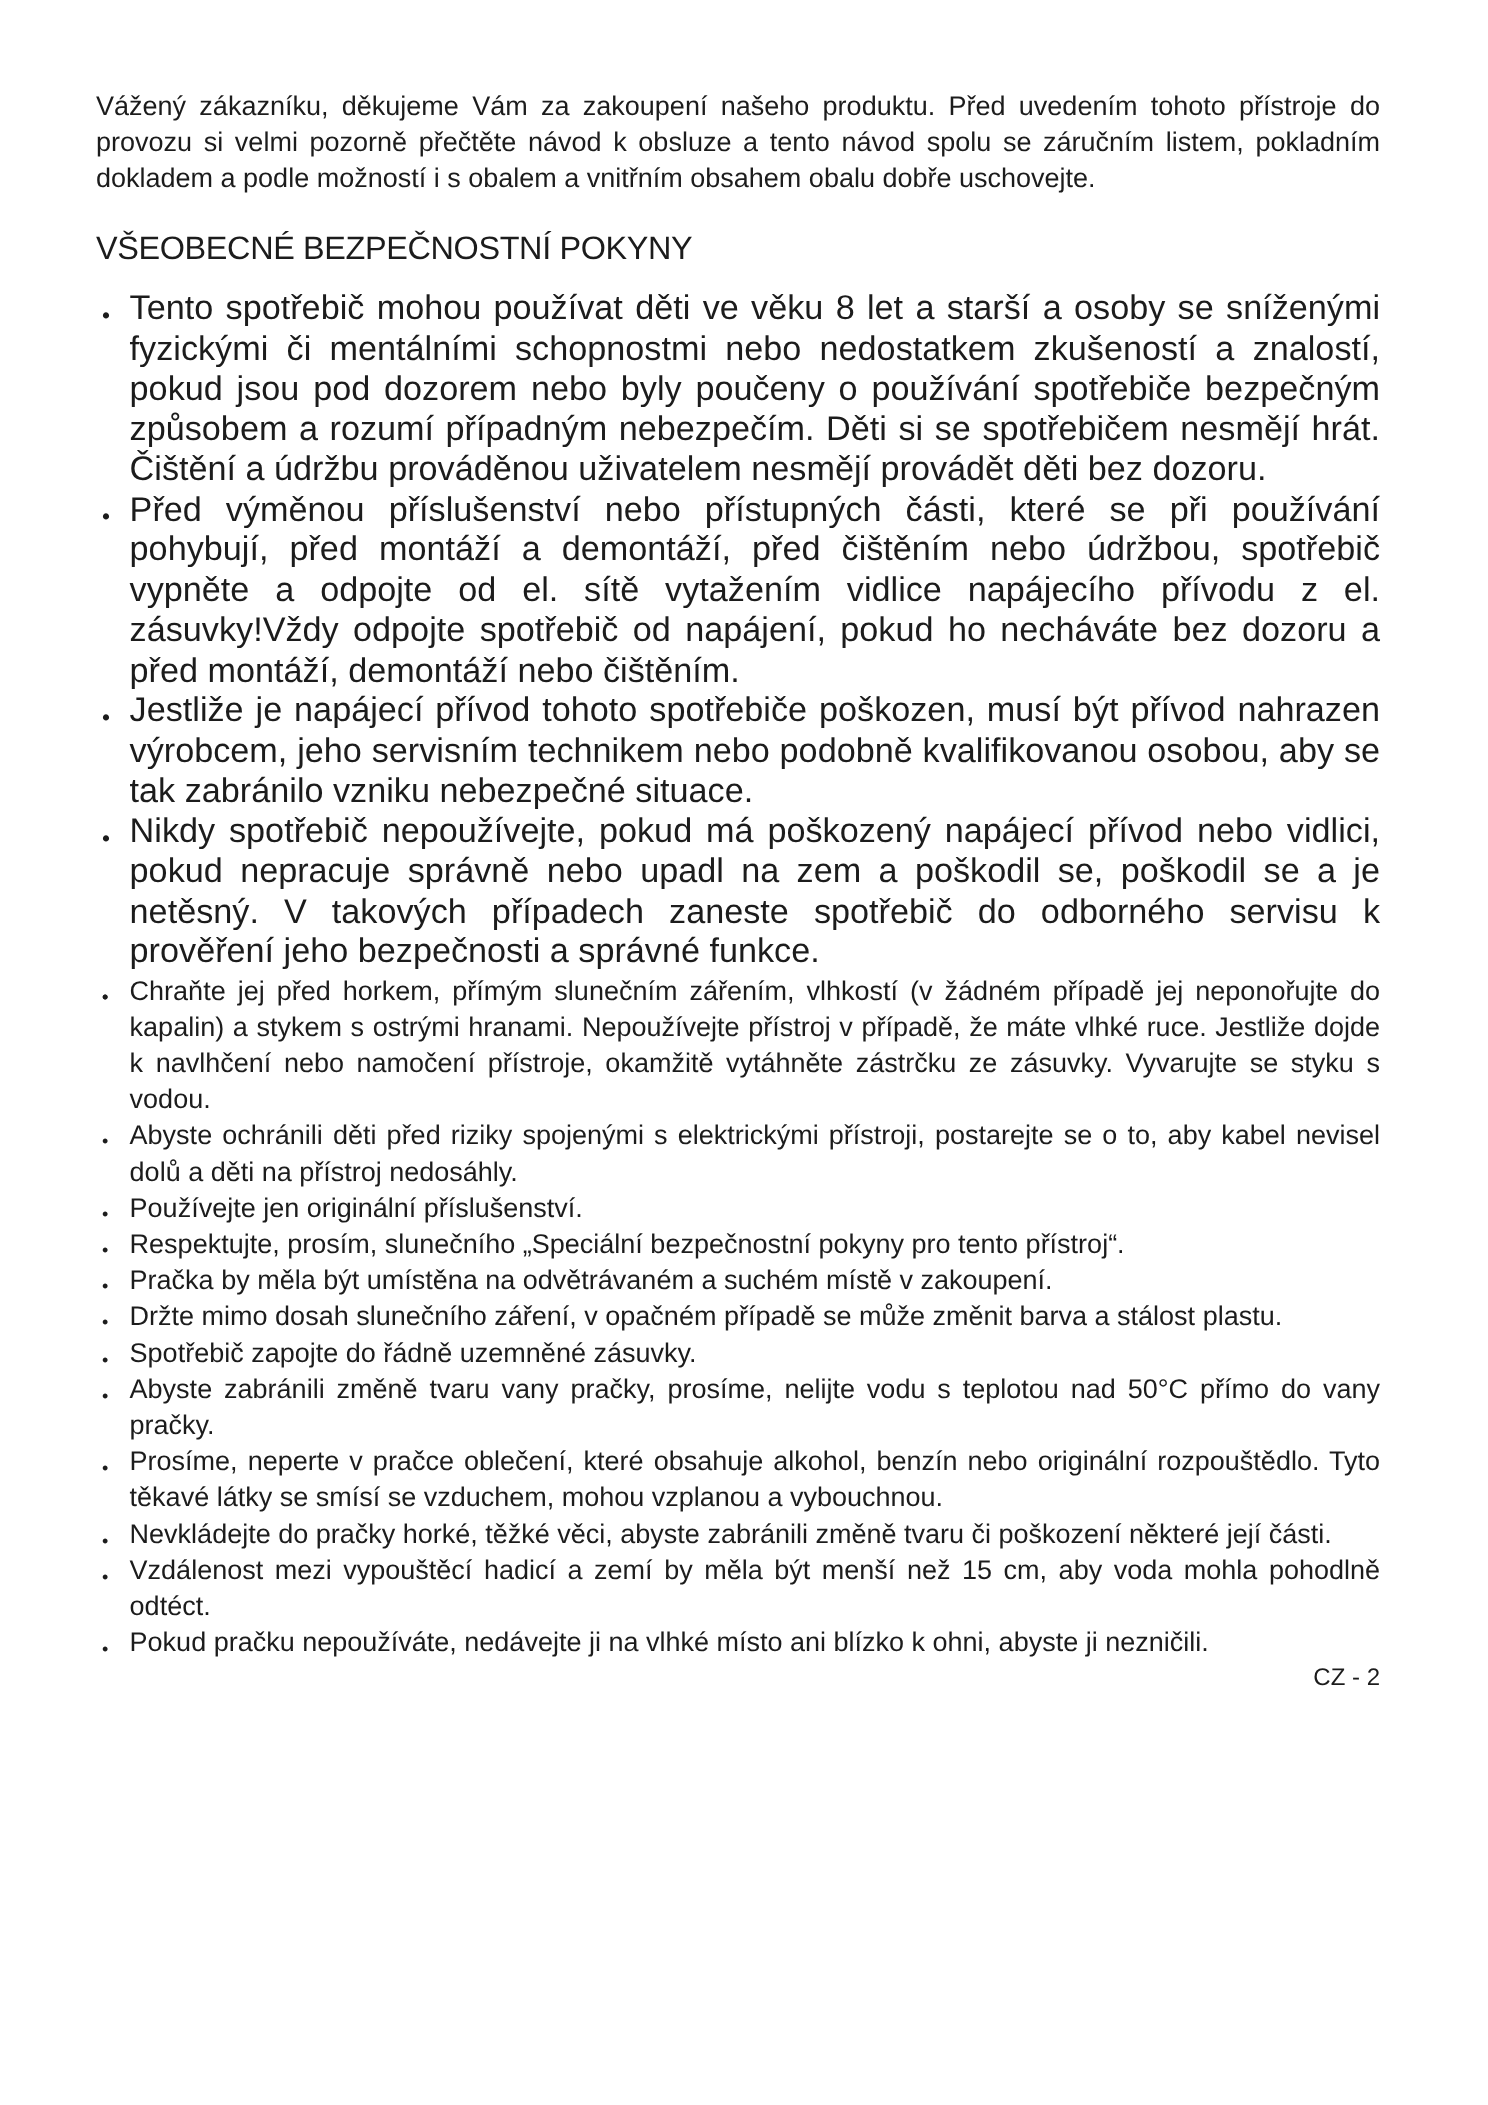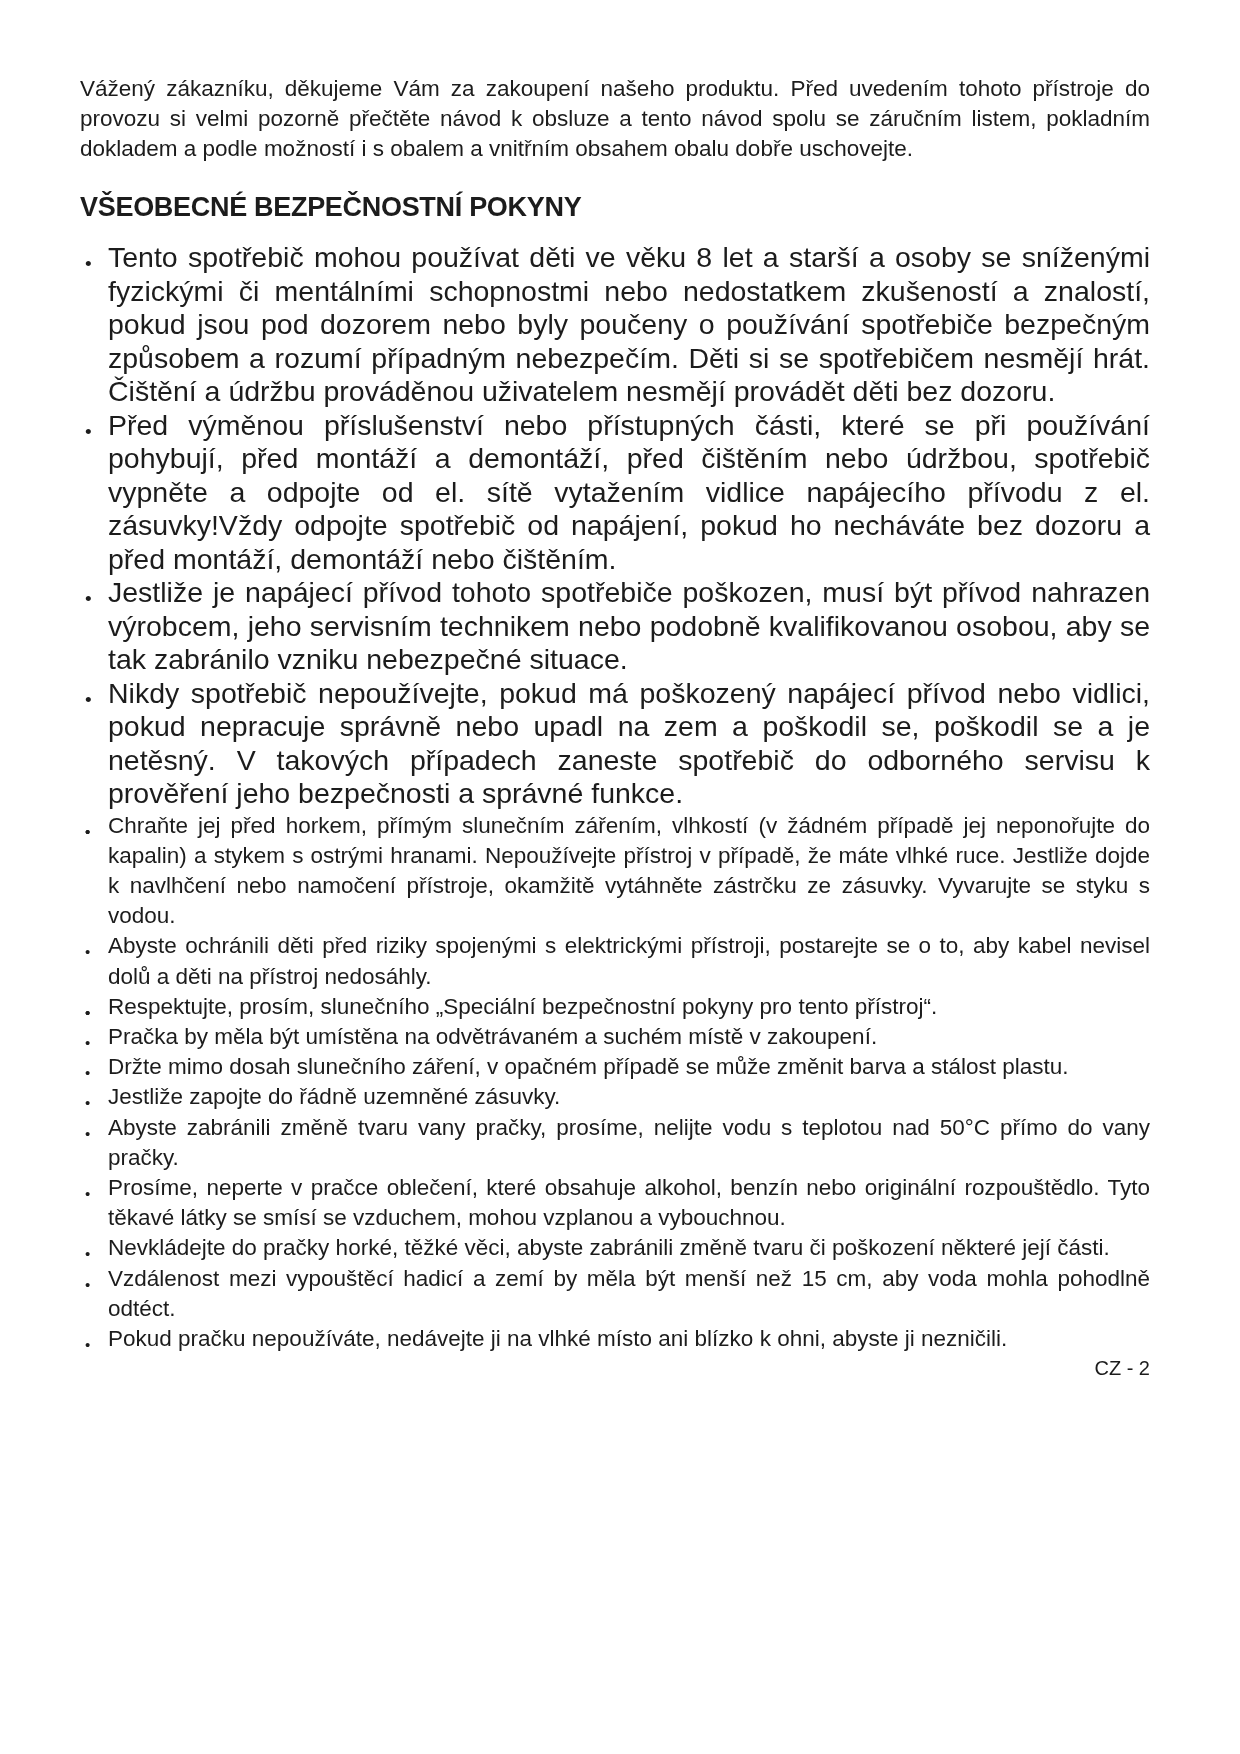--- a/index.html
+++ b/index.html
@@ -23,21 +23,21 @@
   }
   .intro {
     margin: 0;
     font-size: 22.5px;
     line-height: 30px;
     text-align: justify;
   }
   .section-heading {
     font-size: 27px;
     line-height: 30px;
-    font-weight: bold;
+    font-weight: normal;
     letter-spacing: -0.3px;
     margin: 28px 0 19px 0;
   }
   .section + .section .section-heading {
     margin-top: 44px;
   }
   .list {
     margin: 0;
     padding: 0;
   }
@@ -84,30 +84,30 @@
   <section class="section">
     <h1 class="section-heading">VŠEOBECNÉ BEZPEČNOSTNÍ POKYNY</h1>
     <div class="list">
         <div class="li large"><span class="dot">•</span><span>Tento spotřebič mohou používat děti ve věku 8 let a starší a osoby se sníženými fyzickými či mentálními schopnostmi nebo nedostatkem zkušeností a znalostí, pokud jsou pod dozorem nebo byly poučeny o používání spotřebiče bezpečným způsobem a rozumí případným nebezpečím. Děti si se spotřebičem nesmějí hrát. Čištění a údržbu prováděnou uživatelem nesmějí provádět děti bez dozoru.</span></div>
         <div class="li large"><span class="dot">•</span><span>Před výměnou příslušenství nebo přístupných části, které se při používání pohybují, před montáží a demontáží, před čištěním nebo údržbou, spotřebič vypněte a odpojte od el. sítě vytažením vidlice napájecího přívodu z el. zásuvky!Vždy odpojte spotřebič od napájení, pokud ho necháváte bez dozoru a před montáží, demontáží nebo čištěním.</span></div>
         <div class="li large"><span class="dot">•</span><span>Jestliže je napájecí přívod tohoto spotřebiče poškozen, musí být přívod nahrazen výrobcem, jeho servisním technikem nebo podobně kvalifikovanou osobou, aby se tak zabránilo vzniku nebezpečné situace.</span></div>
         <div class="li large"><span class="dot">•</span><span>Nikdy spotřebič nepoužívejte, pokud má poškozený napájecí přívod nebo vidlici, pokud nepracuje správně nebo upadl na zem a poškodil se, poškodil se a je netěsný. V takových případech zaneste spotřebič do odborného servisu k prověření jeho bezpečnosti a správné funkce.</span></div>
         <div class="li small"><span class="dot">•</span></div>
         <div class="li small"><span class="dot">•</span><span>Chraňte jej před horkem, přímým slunečním zářením, vlhkostí (v žádném případě jej neponořujte do kapalin) a stykem s ostrými hranami. Nepoužívejte přístroj v případě, že máte vlhké ruce. Jestliže dojde k navlhčení nebo namočení přístroje, okamžitě vytáhněte zástrčku ze zásuvky. Vyvarujte se styku s vodou.</span></div>
         <div class="li small"><span class="dot">•</span><span>Abyste ochránili děti před riziky spojenými s elektrickými přístroji, postarejte se o to, aby kabel nevisel dolů a děti na přístroj nedosáhly.</span></div>
-        <div class="li small"><span class="dot">•</span></div>
+        <div class="li small"><span class="dot">•</span><span>Používejte jen originální příslušenství.</span></div>
         <div class="li small"><span class="dot">•</span><span>Respektujte, prosím, slunečního „Speciální bezpečnostní pokyny pro tento přístroj“.</span></div>
       </div>
   </section>
 
   <section class="section">
     <div class="list">
         <div class="li small"><span class="dot">•</span><span>Pračka by měla být umístěna na odvětrávaném a suchém místě v zakoupení.</span></div>
         <div class="li small"><span class="dot">•</span><span>Držte mimo dosah slunečního záření, v opačném případě se může změnit barva a stálost plastu.</span></div>
-        <div class="li small"><span class="dot">•</span><span>Jestliže zapojte do řádně uzemněné zásuvky.</span></div>
+        <div class="li small"><span class="dot">•</span><span>Spotřebič zapojte do řádně uzemněné zásuvky.</span></div>
         <div class="li small"><span class="dot">•</span><span>Abyste zabránili změně tvaru vany pračky, prosíme, nelijte vodu s teplotou nad 50°C přímo do vany pračky.</span></div>
         <div class="li small"><span class="dot">•</span><span>Prosíme, neperte v pračce oblečení, které obsahuje alkohol, benzín nebo originální rozpouštědlo. Tyto těkavé látky se smísí se vzduchem, mohou vzplanou a vybouchnou.</span></div>
         <div class="li small"><span class="dot">•</span><span>Nevkládejte do pračky horké, těžké věci, abyste zabránili změně tvaru či poškození některé její části.</span></div>
         <div class="li small"><span class="dot">•</span><span>Vzdálenost mezi vypouštěcí hadicí a zemí by měla být menší než 15 cm, aby voda mohla pohodlně odtéct.</span></div>
         <div class="li small"><span class="dot">•</span><span>Pokud pračku nepoužíváte, nedávejte ji na vlhké místo ani blízko k ohni, abyste ji nezničili.</span></div>
       </div>
   </section>
 
   <div class="footer">CZ - 2</div>
 

